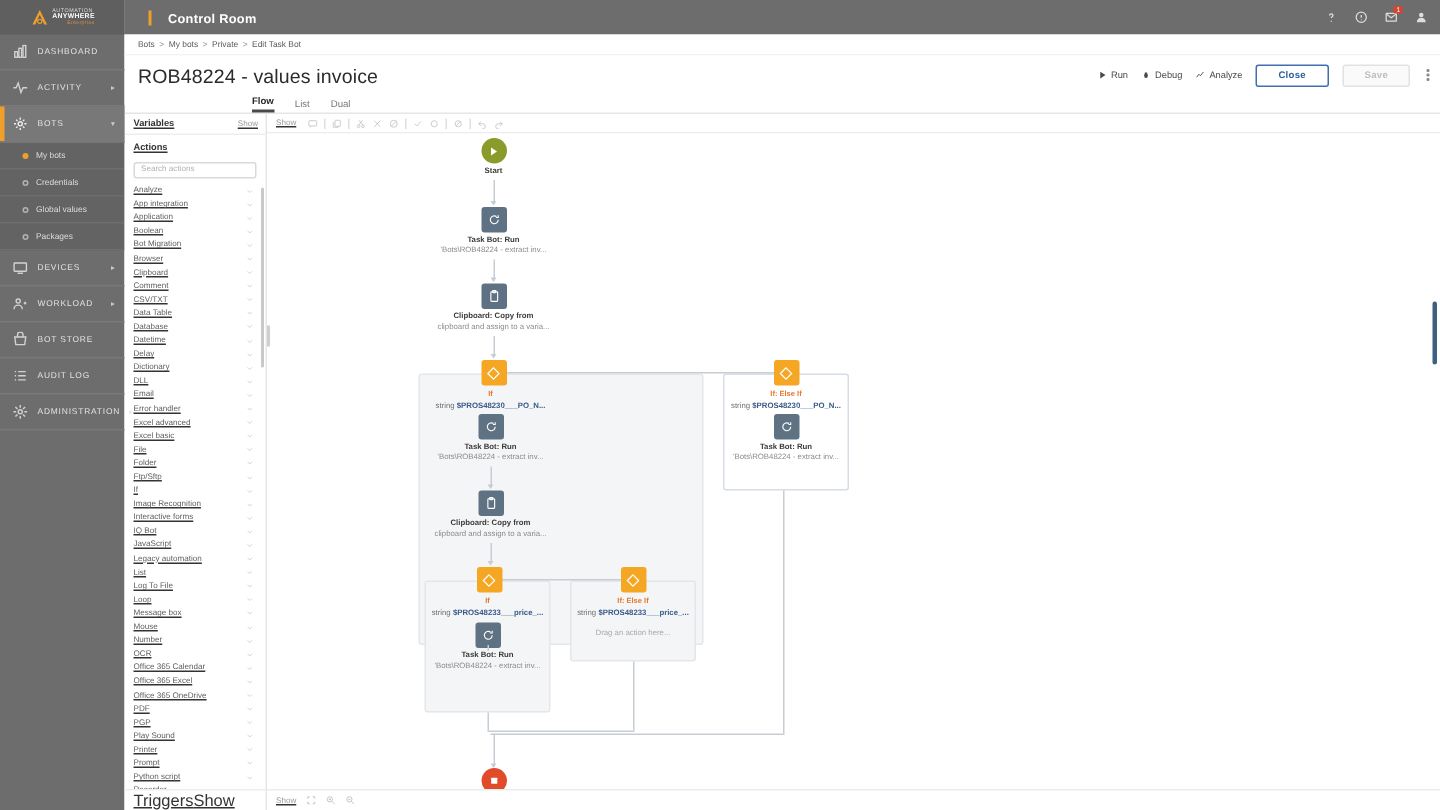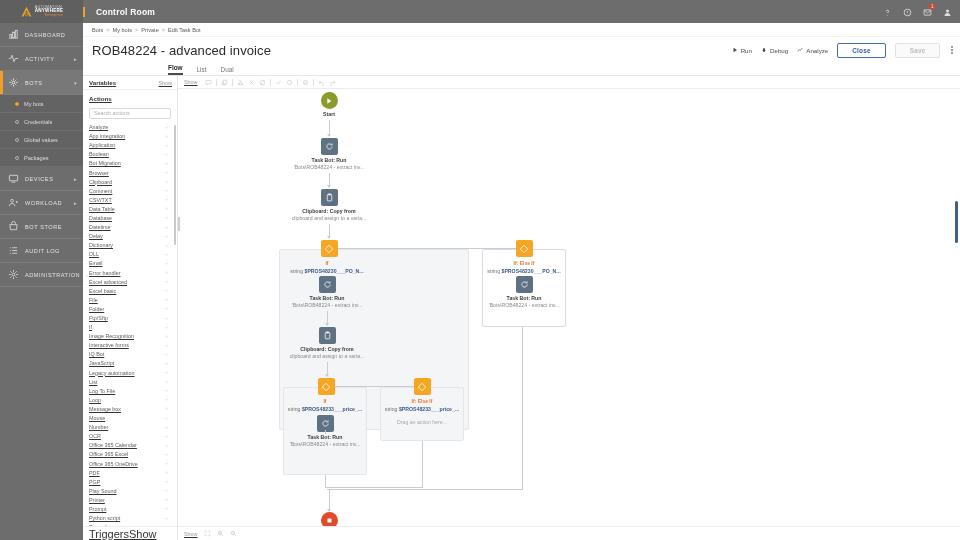--- a/index.html
+++ b/index.html
@@ -53,21 +53,21 @@
   .nav-fill { flex: 1; border-bottom: none; }
 
   
   .right-col { flex: 1; display: flex; flex-direction: column; min-width: 0; }
   .topbar {
     height: 23px; background: #6d6d6d; display: flex; align-items: center;
     padding: 0 8px 0 0; flex: 0 0 23px;
   }
   .cr-title {
     color: #fff; font-size: 8.5px; font-weight: bold; letter-spacing: .2px;
-    padding-left: 11px; border-left: 2px solid #f0a02a; margin-left: 0;
+    padding-left: 11px; border-left: 2px solid #f0a02a; margin-left: 16px;
   }
   .top-icons { margin-left: auto; display: flex; align-items: center; gap: 11px; }
   .tico { width: 9px; height: 9px; position: relative; cursor: pointer; opacity: .92; }
   .badge {
     position: absolute; top: -3px; right: -3px; background: #e0412a;
     color: #fff; font-size: 4.5px; line-height: 5px; padding: 0 1.5px;
     border-radius: 1px; min-width: 5px; text-align: center;
   }
 
   .crumbbar {
@@ -373,21 +373,21 @@
       <span class="crumb">Bots</span>
       <span class="crumb-sep">&gt;</span>
       <span class="crumb">My bots</span>
       <span class="crumb-sep">&gt;</span>
       <span class="crumb">Private</span>
       <span class="crumb-sep">&gt;</span>
       <span class="crumb">Edit Task Bot</span>
     </div>
 
     <div class="titlebar">
-      <span class="page-title">ROB48224 - advanced invoice</span>
+      <span class="page-title">ROB48224 - values invoice</span>
       <div class="title-actions">
         <div class="taction">
           <svg viewBox="0 0 24 24" fill="#4a4a4a">
               <path d="M6 3l14 9-14 9z"></path>
             </svg>
           <span>Run</span>
         </div>
         <div class="taction">
           <svg viewBox="0 0 24 24" fill="#4a4a4a">
               <ellipse cx="12" cy="13" rx="5" ry="7"></ellipse>

